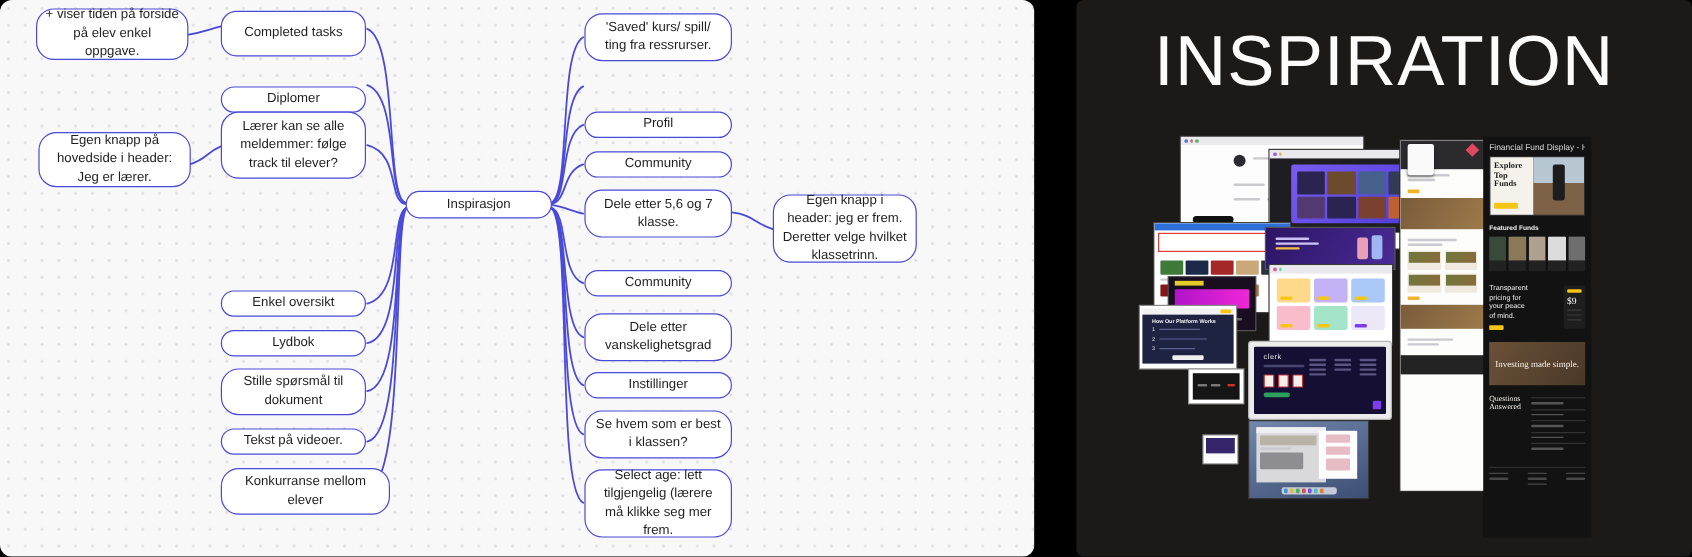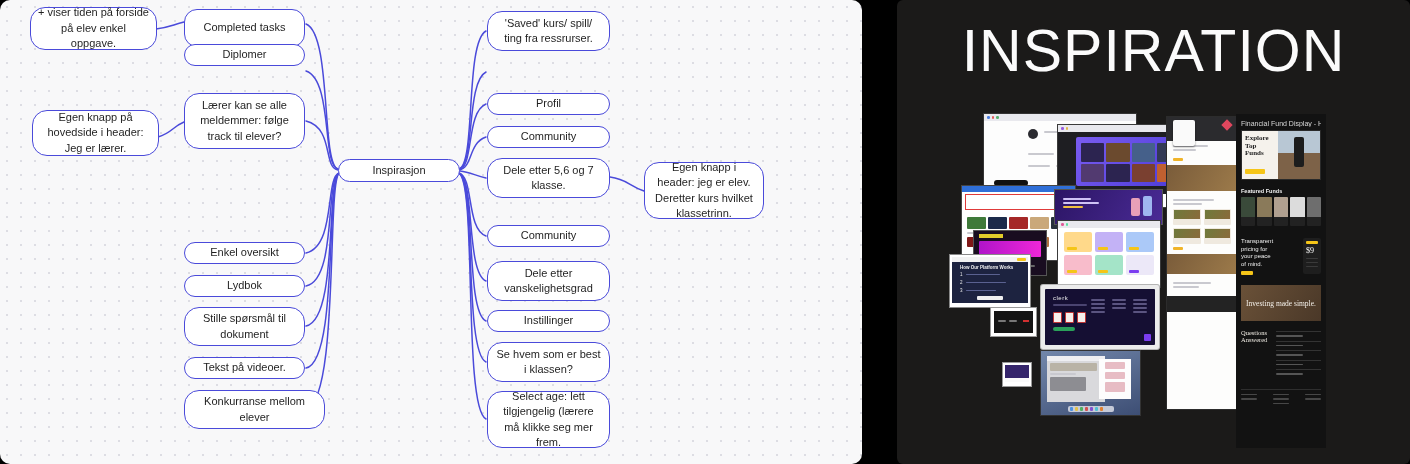--- a/index.html
+++ b/index.html
@@ -219,34 +219,34 @@
         <path d="M156,29 C170,27 172,25 184,22"></path>
         <path d="M158,137 C172,133 172,127 184,122"></path>
         <path d="M610,177 C627,179 629,186 644,191"></path>
       </g>
     </svg>
 
     <div class="mm-node" style="left:338px;top:159px;width:122px;height:23px;">Inspirasjon</div>
 
     <div class="mm-node multi" style="left:30px;top:7px;width:127px;height:43px;">+ viser tiden på forside på elev enkel oppgave.</div>
     <div class="mm-node" style="left:184px;top:9px;width:121px;height:38px;">Completed tasks</div>
-    <div class="mm-node" style="left:184px;top:44px;width:121px;height:22px;text-align:center;">Diplomer</div>
+    <div class="mm-node" style="left:184px;top:72px;width:121px;height:22px;text-align:center;">Diplomer</div>
     <div class="mm-node multi" style="left:184px;top:93px;width:121px;height:56px;">Lærer kan se alle meldemmer: følge track til elever?</div>
     <div class="mm-node multi" style="left:32px;top:110px;width:127px;height:46px;">Egen knapp på hovedside i header: Jeg er lærer.</div>
     <div class="mm-node" style="left:184px;top:242px;width:121px;height:22px;">Enkel oversikt</div>
     <div class="mm-node" style="left:184px;top:275px;width:121px;height:22px;">Lydbok</div>
     <div class="mm-node multi" style="left:184px;top:307px;width:121px;height:39px;">Stille spørsmål til dokument</div>
     <div class="mm-node" style="left:184px;top:357px;width:121px;height:22px;">Tekst på videoer.</div>
     <div class="mm-node multi" style="left:184px;top:390px;width:141px;height:39px;">Konkurranse mellom elever</div>
 
     <div class="mm-node multi" style="left:487px;top:11px;width:123px;height:40px;">'Saved' kurs/ spill/ ting fra ressrurser.</div>
     <div class="mm-node" style="left:487px;top:93px;width:123px;height:22px;">Profil</div>
     <div class="mm-node" style="left:487px;top:126px;width:123px;height:22px;">Community</div>
     <div class="mm-node multi" style="left:487px;top:158px;width:123px;height:40px;">Dele etter 5,6 og 7 klasse.</div>
-    <div class="mm-node multi" style="left:644px;top:162px;width:120px;height:57px;">Egen knapp i header: jeg er elev. Deretter kurs hvilket klassetrinn.</div>
+    <div class="mm-node multi" style="left:644px;top:162px;width:120px;height:57px;">Egen knapp i header: jeg er frem. Deretter velge hvilket klassetrinn.</div>
     <div class="mm-node" style="left:487px;top:225px;width:123px;height:22px;">Community</div>
     <div class="mm-node multi" style="left:487px;top:261px;width:123px;height:40px;">Dele etter vanskelighetsgrad</div>
     <div class="mm-node" style="left:487px;top:310px;width:123px;height:22px;">Instillinger</div>
     <div class="mm-node multi" style="left:487px;top:342px;width:123px;height:40px;">Se hvem som er best i klassen?</div>
     <div class="mm-node multi" style="left:487px;top:391px;width:123px;height:57px;">Select age: lett tilgjengelig (lærere må klikke seg mer frem.</div>
   </div>
 
   <div class="insp">
     <div class="insp-title">INSPIRATION</div>
 

